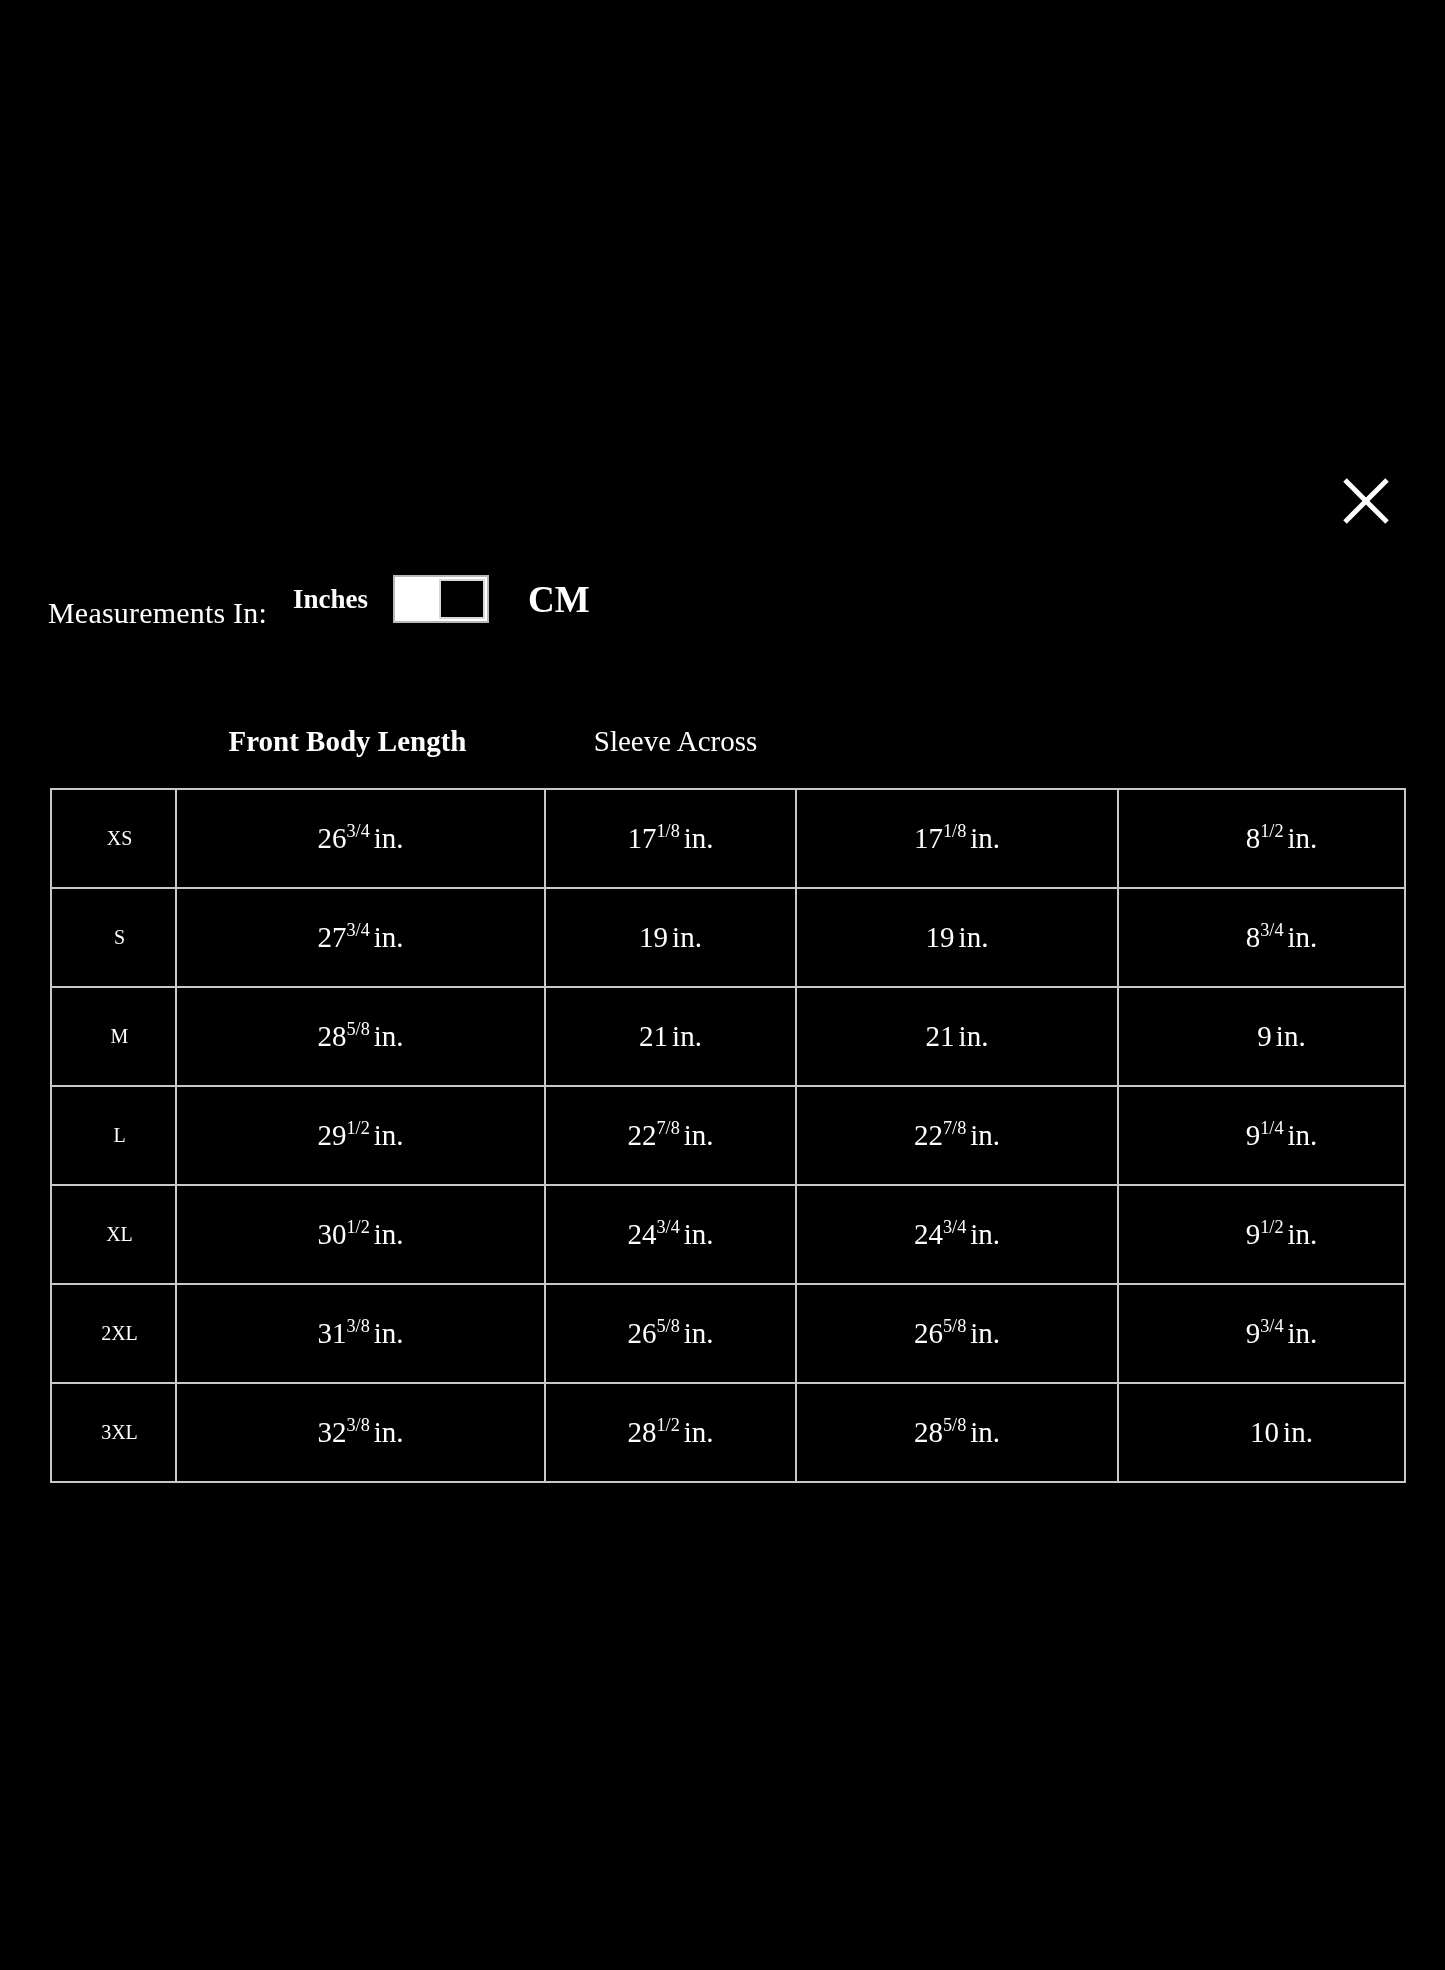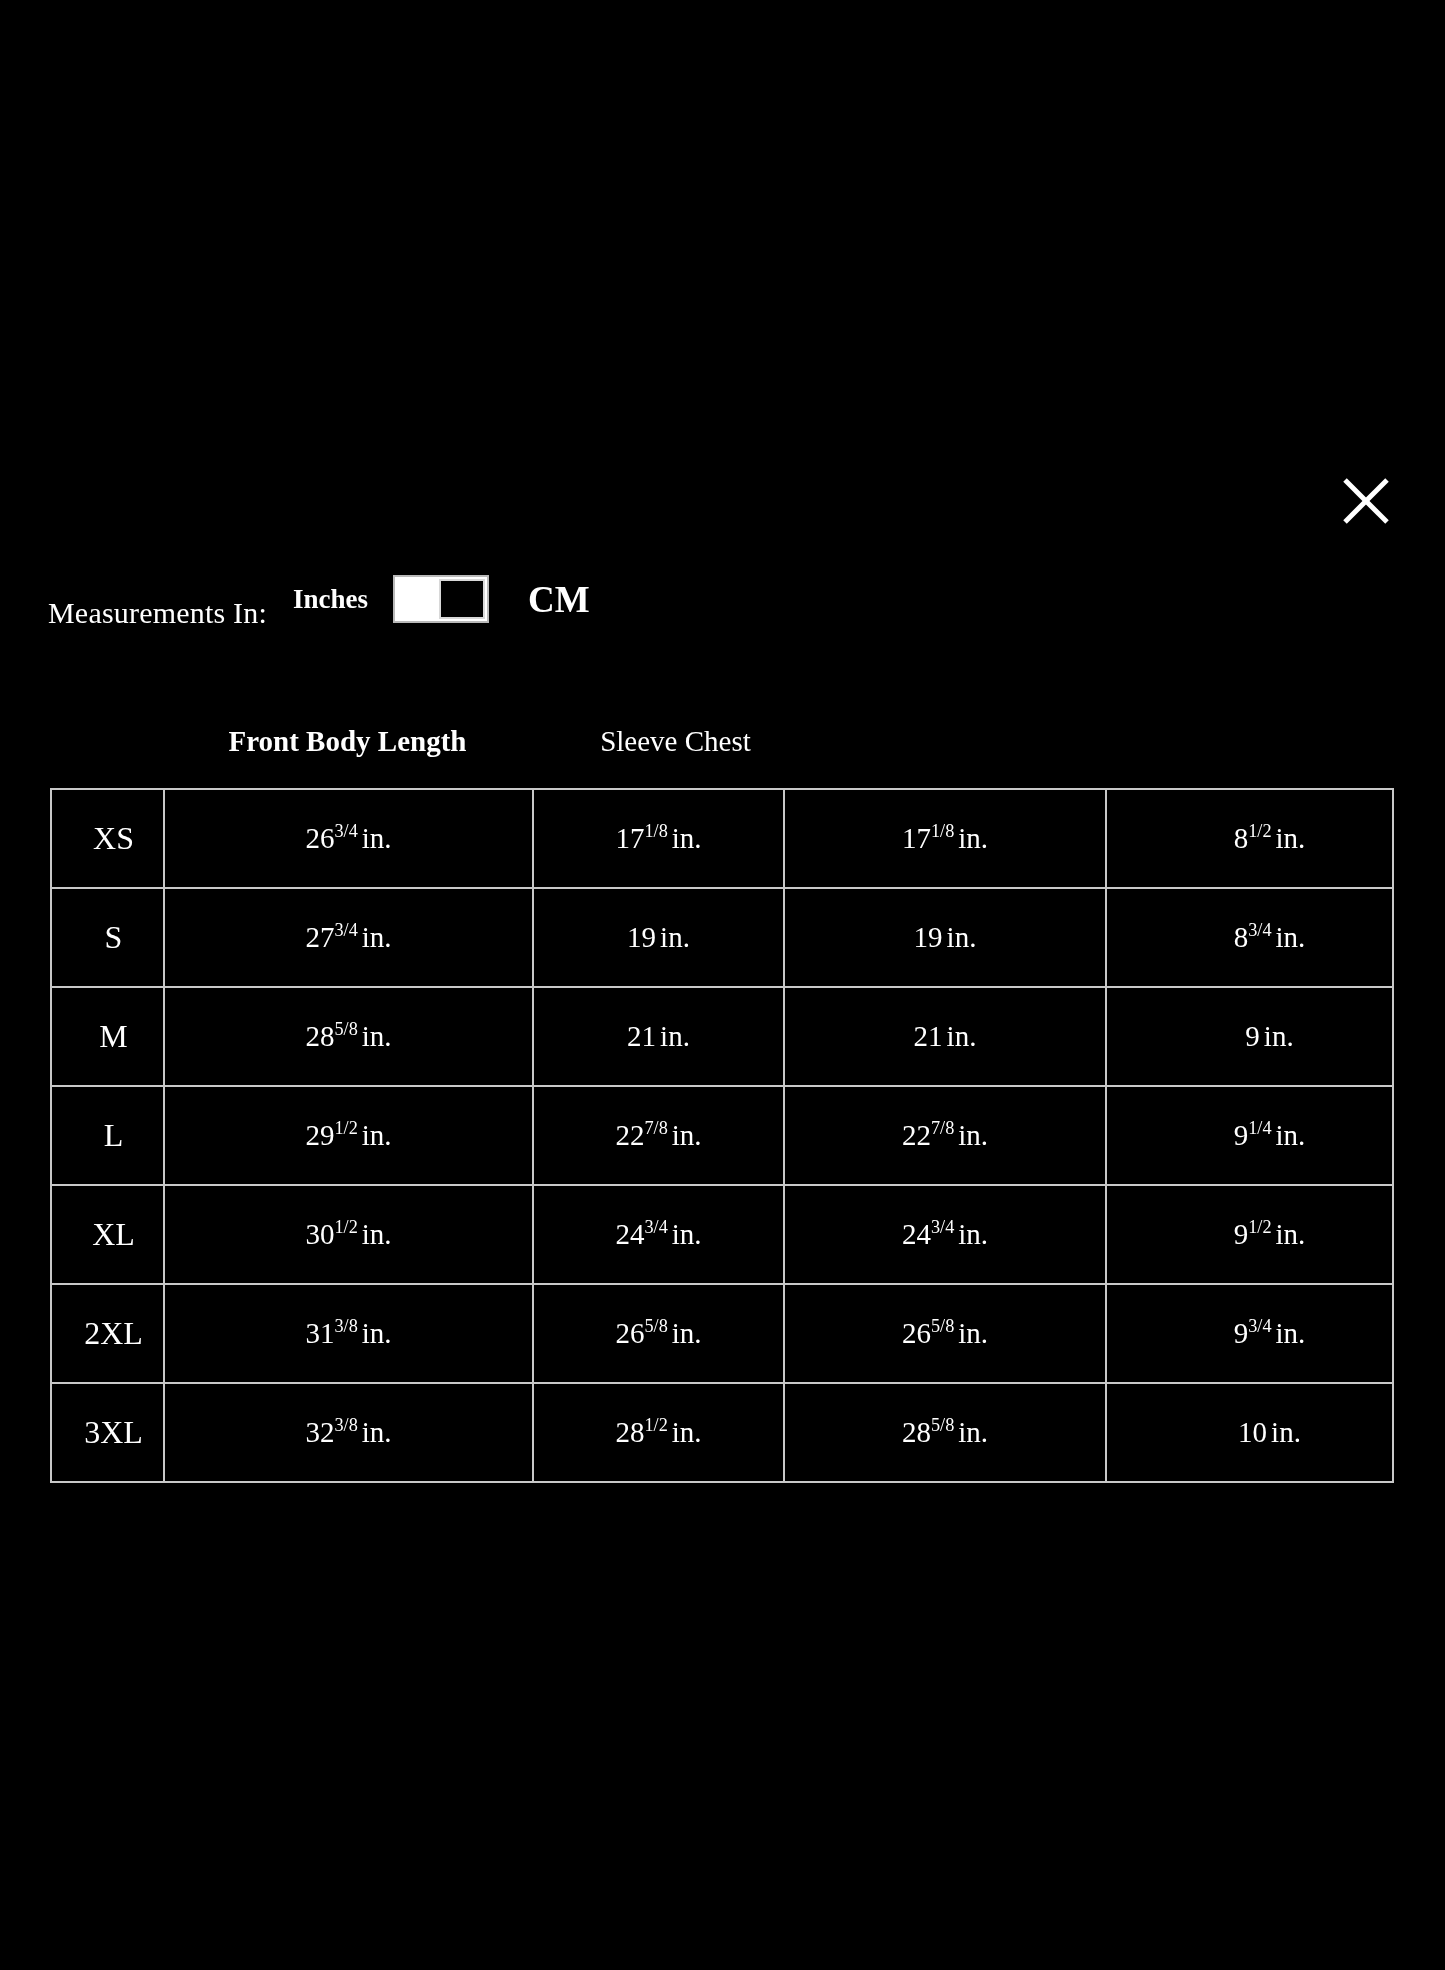--- a/index.html
+++ b/index.html
@@ -105,22 +105,22 @@
   #size-table td {
     border: 2px solid #c8c8c8;
     height: 99px;
     text-align: center;
     vertical-align: middle;
     font-size: 29px;
     color: #ffffff;
     padding: 0;
   }
   #size-table td.size-cell {
-    width: 113px;
-    font-size: 32px;
+    width: 125px;
+    font-size: 20px;
     padding-left: 12px;
   }
   #size-table td.v1 { width: 369px; }
   #size-table td.v2 { width: 251px; }
   #size-table td.v3 { width: 322px; }
   #size-table td.v4 { width: 287px; padding-left: 40px; }
 
   .val { white-space: nowrap; }
   .val sup {
     font-size: 0.63em;
@@ -150,21 +150,21 @@
   <span id="unit-toggle" role="switch" aria-checked="false" style="background: rgb(255, 255, 255); border-color: rgb(185, 185, 185);">
     <span class="knob" style="background: rgb(0, 0, 0);"></span>
   </span>
 
   <span id="unit-cm">CM</span>
 </div>
 
 <div id="col-headers">
   <span class="hdr-spacer"></span>
   <span class="hdr c1">Front Body Length</span>
-  <span class="hdr c4">Sleeve Chest</span>
+  <span class="hdr c4">Sleeve Across</span>
 </div>
 
 <table id="size-table">
   <tbody id="size-table-body">
       <tr>
         <td class="size-cell">XS</td>
         <td class="v1"><span class="val"><span>26</span><sup>3/4</sup><span class="unit">in.</span></span></td>
         <td class="v2"><span class="val"><span>17</span><sup>1/8</sup><span class="unit">in.</span></span></td>
         <td class="v3"><span class="val"><span>17</span><sup>1/8</sup><span class="unit">in.</span></span></td>
         <td class="v4"><span class="val"><span>8</span><sup>1/2</sup><span class="unit">in.</span></span></td>

